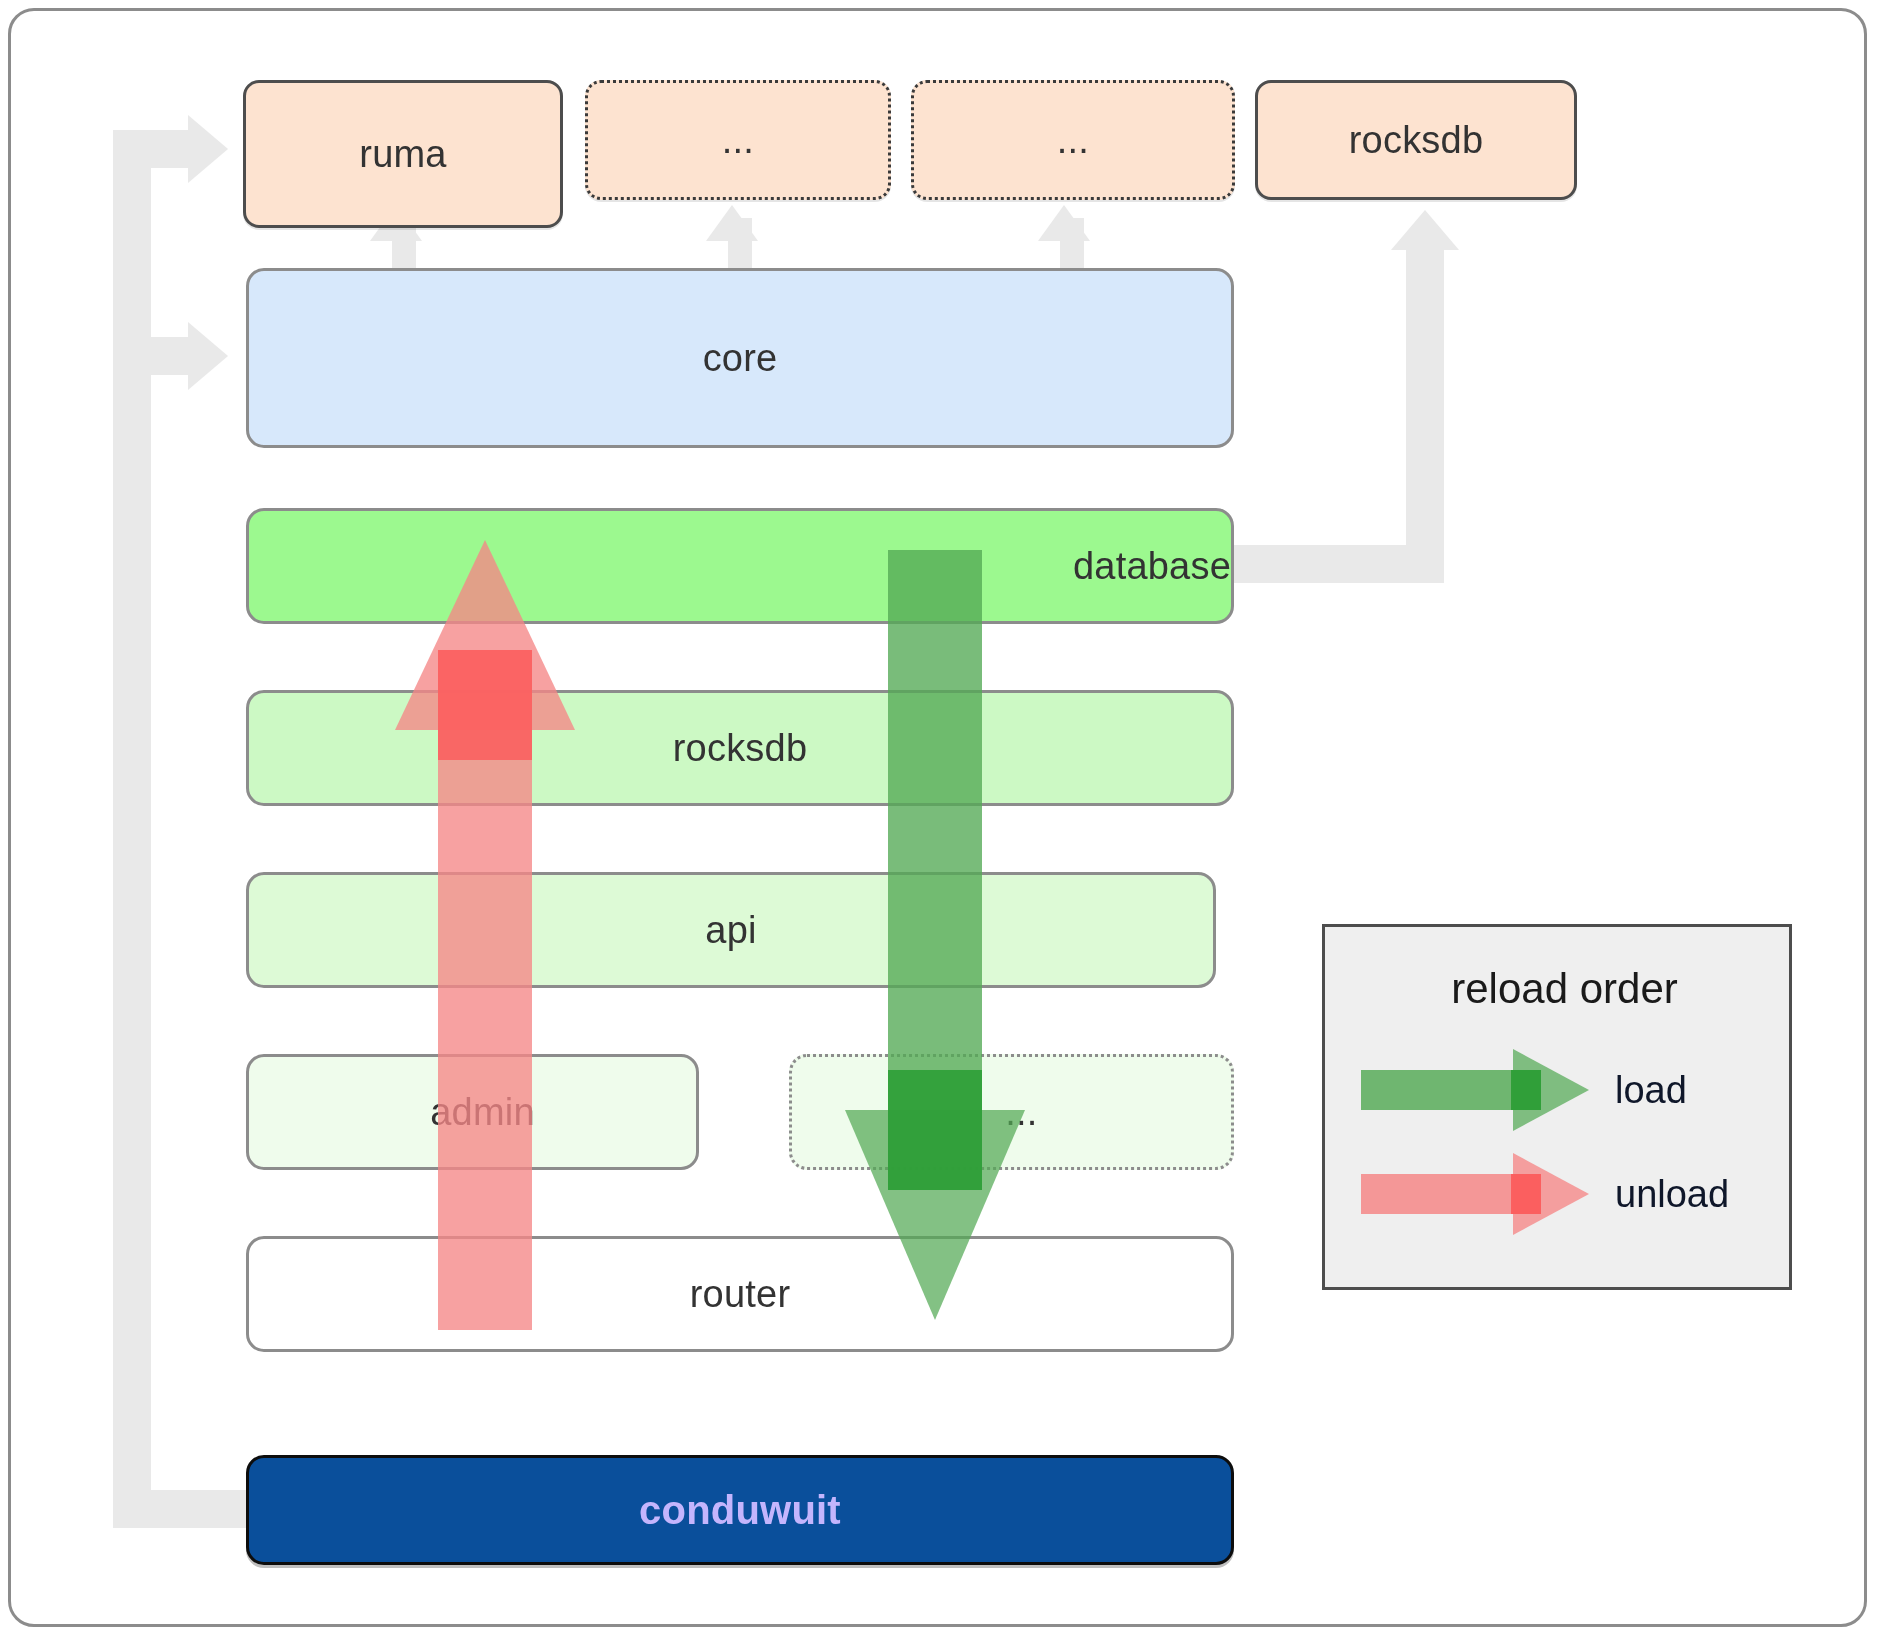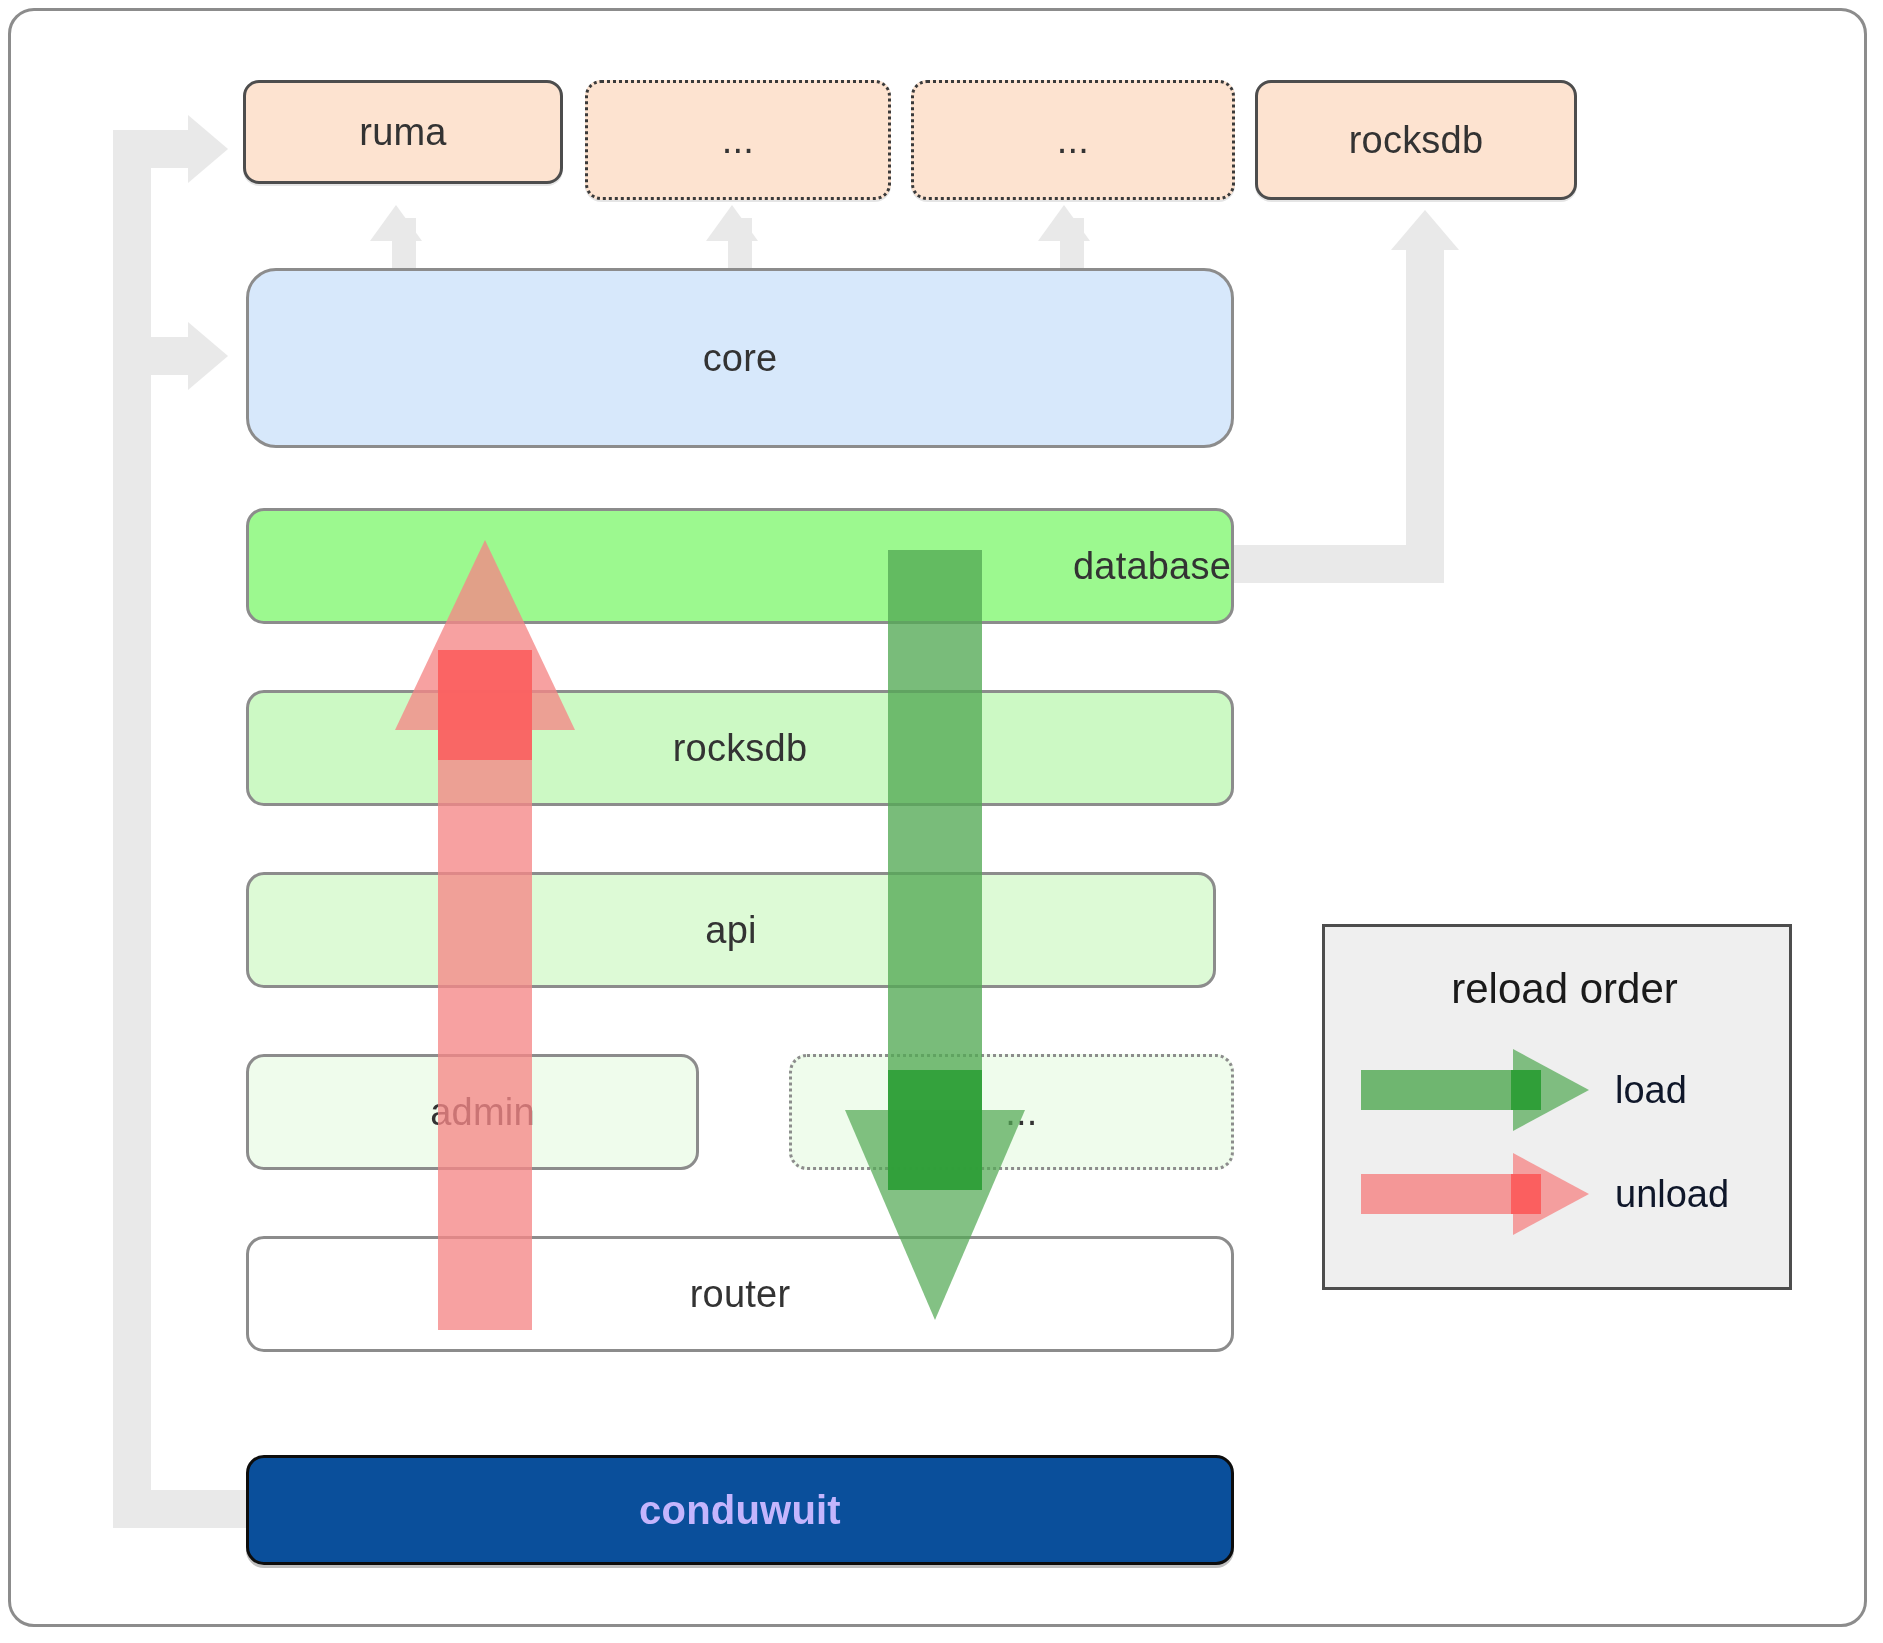--- a/index.html
+++ b/index.html
@@ -38,21 +38,21 @@
     border:3px solid #4d4d4d;
     border-radius:16px;
     box-shadow:0 2px 0 rgba(0,0,0,.10);
   }
   .dep.dotted{
     border:3px dotted #3a3a3a;
   }
   .core{
     background:#d7e8fb;
     border:3px solid #8c8c8c;
-    border-radius:30px;
+    border-radius:18px;
   }
   .lay{
     border:3px solid #8c8c8c;
     border-radius:18px;
   }
   .lay.l1{background:#9cf98f;}
   .lay.l2{background:#ccf9c4;}
   .lay.l3{background:#ddfad6;}
   .lay.l4{background:#effcec;padding-left:20px;}
   .lay.l5{background:#ffffff;text-align:center;}
@@ -131,21 +131,21 @@
 
   <div class="conn" style="left:392px;top:218px;width:24px;height:52px;"></div>
   <div class="conn-arrow arrow-up" style="left:370px;top:205px;border-left-width:26px;border-right-width:26px;border-bottom-width:36px;"></div>
 
   <div class="conn" style="left:728px;top:218px;width:24px;height:52px;"></div>
   <div class="conn-arrow arrow-up" style="left:706px;top:205px;border-left-width:26px;border-right-width:26px;border-bottom-width:36px;"></div>
 
   <div class="conn" style="left:1060px;top:218px;width:24px;height:52px;"></div>
   <div class="conn-arrow arrow-up" style="left:1038px;top:205px;border-left-width:26px;border-right-width:26px;border-bottom-width:36px;"></div>
 
-  <div class="node dep" style="left:243px;top:80px;width:320px;height:104px;">
+  <div class="node dep" style="left:243px;top:80px;width:320px;height:148px;">
     <span class="lbl">ruma</span>
   </div>
 
   <div class="node dep dotted" style="left:585px;top:80px;width:306px;height:120px;">
     <span class="lbl">...</span>
   </div>
 
   <div class="node dep dotted" style="left:911px;top:80px;width:324px;height:120px;">
     <span class="lbl">...</span>
   </div>

